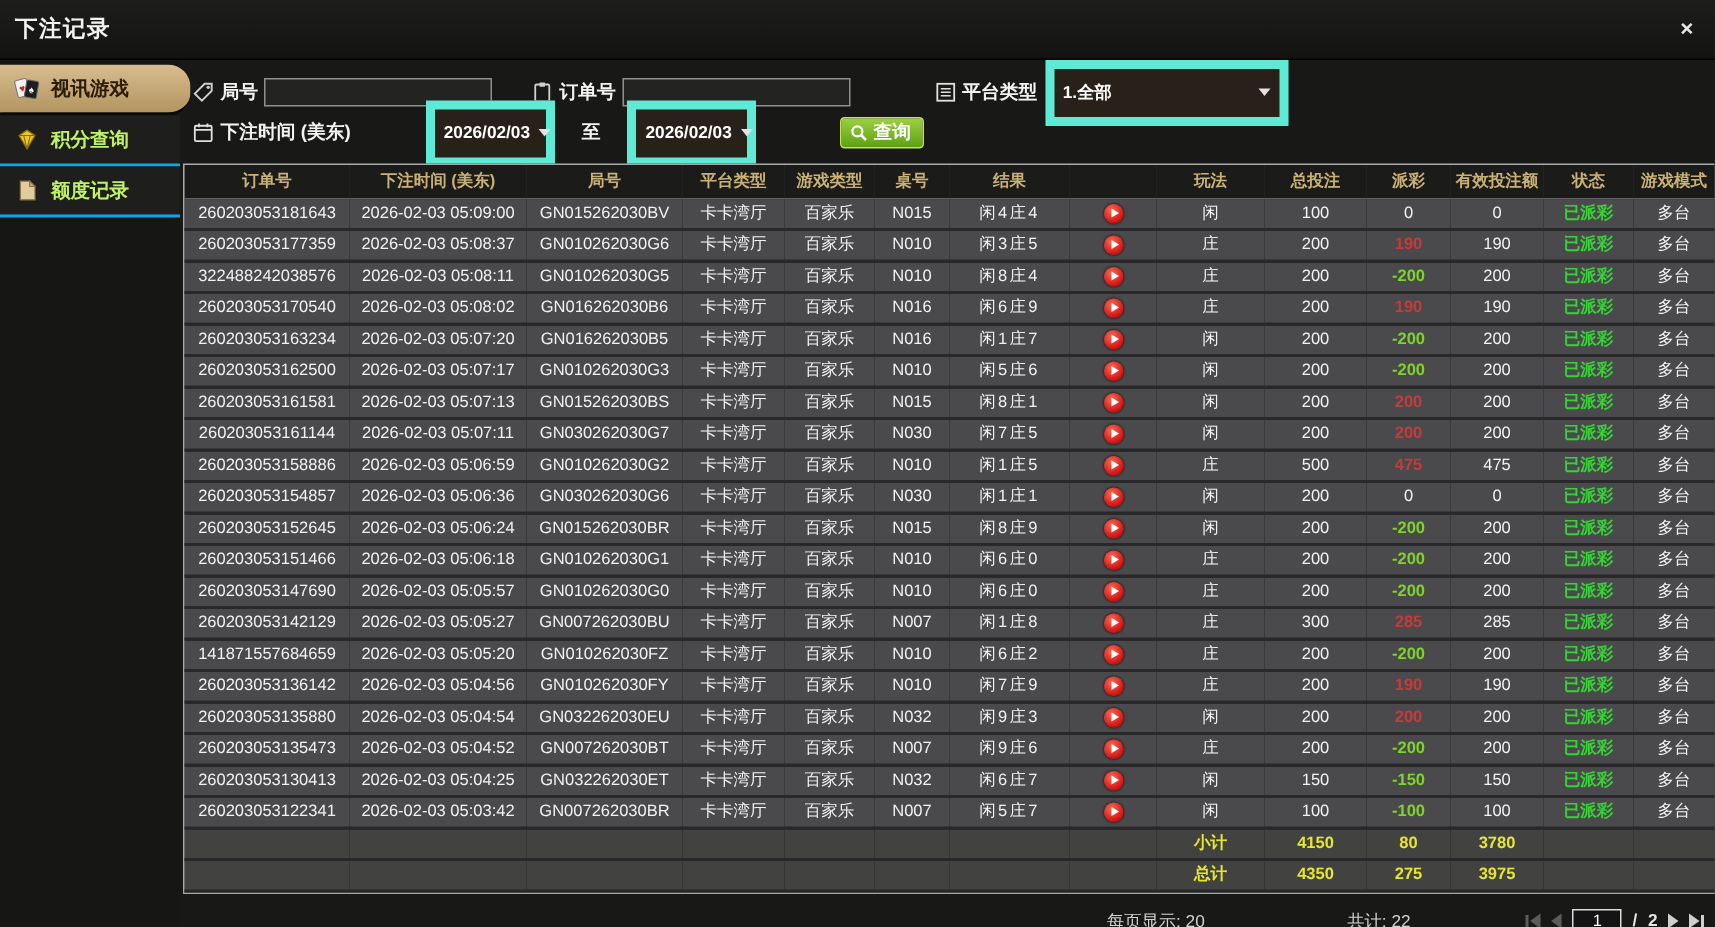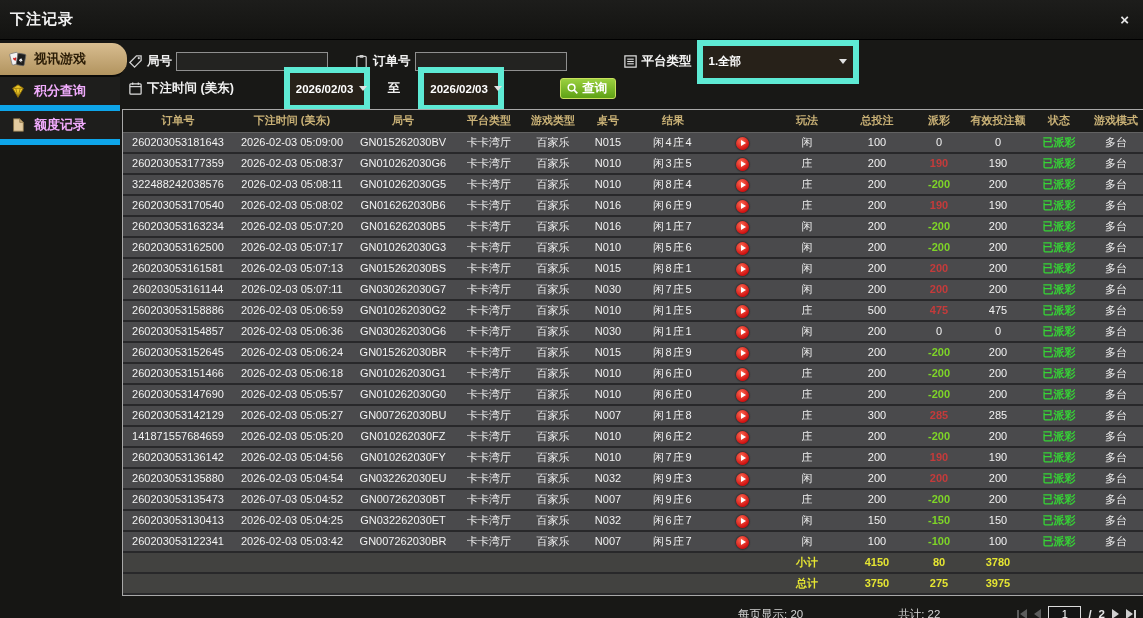--- a/index.html
+++ b/index.html
@@ -9,22 +9,22 @@
   
   .titlebar { height:40px; display:flex; align-items:center; justify-content:space-between;
     padding:0 14px 0 10px; background:linear-gradient(#1d1d1b,#131311); border-bottom:1px solid #000; }
   .title { color:#f2f2f2; font-size:15px; font-weight:bold; letter-spacing:1px; }
   .close { color:#e6e6e6; font-size:15px; font-weight:bold; cursor:pointer; line-height:1; }
 
   
   .layout { display:flex; height:590px; }
   .sidebar { width:120px; flex:none; background:#161614; position:relative; z-index:5; padding-top:3px; }
   .side-item { height:34px; display:flex; align-items:center; gap:7px; padding-left:9px;
-    color:#f0abfc; font-size:13px; font-weight:bold; background:#1e1e1c;
-    border-bottom:6px solid #0ea5e9; cursor:pointer; position:relative; }
+    color:#bef264; font-size:13px; font-weight:bold; background:#1e1e1c;
+    border-bottom:2px solid #0ea5e9; cursor:pointer; position:relative; }
   .side-item.active { width:127px; background:linear-gradient(#d8bd90,#b2945f);
     color:#2a1c06; border-radius:0 15px 15px 0; border-bottom:2px solid #0a0a08; }
   .s-icon { width:18px; height:16px; flex:none; }
 
   .main { flex:1; background:#181816; display:flex; flex-direction:column; }
 
   
   .filters { padding:8px 0 5px 8px; }
   .frow { display:flex; align-items:center; height:27px; }
   .flabel { color:#f2f2f2; font-size:12.5px; font-weight:bold; display:flex; align-items:center; gap:4px; white-space:nowrap; }
@@ -492,21 +492,21 @@
                 <td data-name="cell-replay"><span class="play-btn" data-name="replay-play-icon"></span></td>
                 <td data-name="cell-wanfa">闲</td>
                 <td data-name="cell-total-bet">200</td>
                 <td data-name="cell-payout" class="payout-pos">200</td>
                 <td data-name="cell-valid-bet">200</td>
                 <td data-name="cell-status" class="status-green">已派彩</td>
                 <td data-name="cell-mode">多台</td>
               </tr>
               <tr data-name="table-row">
                 <td data-name="cell-order">260203053135473</td>
-                <td data-name="cell-time">2026-07-03 05:04:52</td>
+                <td data-name="cell-time">2026-02-03 05:04:52</td>
                 <td data-name="cell-round">GN007262030BT</td>
                 <td data-name="cell-platform">卡卡湾厅</td>
                 <td data-name="cell-game">百家乐</td>
                 <td data-name="cell-table-no">N007</td>
                 <td data-name="cell-result">闲9庄6</td>
                 <td data-name="cell-replay"><span class="play-btn" data-name="replay-play-icon"></span></td>
                 <td data-name="cell-wanfa">庄</td>
                 <td data-name="cell-total-bet">200</td>
                 <td data-name="cell-payout" class="payout-neg">-200</td>
                 <td data-name="cell-valid-bet">200</td>
@@ -564,21 +564,21 @@
               <tr class="sum-row" data-name="total-row">
                 <td data-name="total-row-order"></td>
                 <td data-name="total-row-time"></td>
                 <td data-name="total-row-round"></td>
                 <td data-name="total-row-platform"></td>
                 <td data-name="total-row-game"></td>
                 <td data-name="total-row-table-no"></td>
                 <td data-name="total-row-result"></td>
                 <td data-name="total-row-replay"></td>
                 <td data-name="total-row-wanfa" class="sum-label">总计</td>
-                <td data-name="total-row-total-bet" class="sum-val">3750</td>
+                <td data-name="total-row-total-bet" class="sum-val">4350</td>
                 <td data-name="total-row-payout" class="sum-val">275</td>
                 <td data-name="total-row-valid-bet" class="sum-val">3975</td>
                 <td data-name="total-row-status"></td>
                 <td data-name="total-row-mode"></td>
               </tr>
             </tbody>
         </table>
       </div>
 
       <div class="pagination" data-name="pagination-bar">

